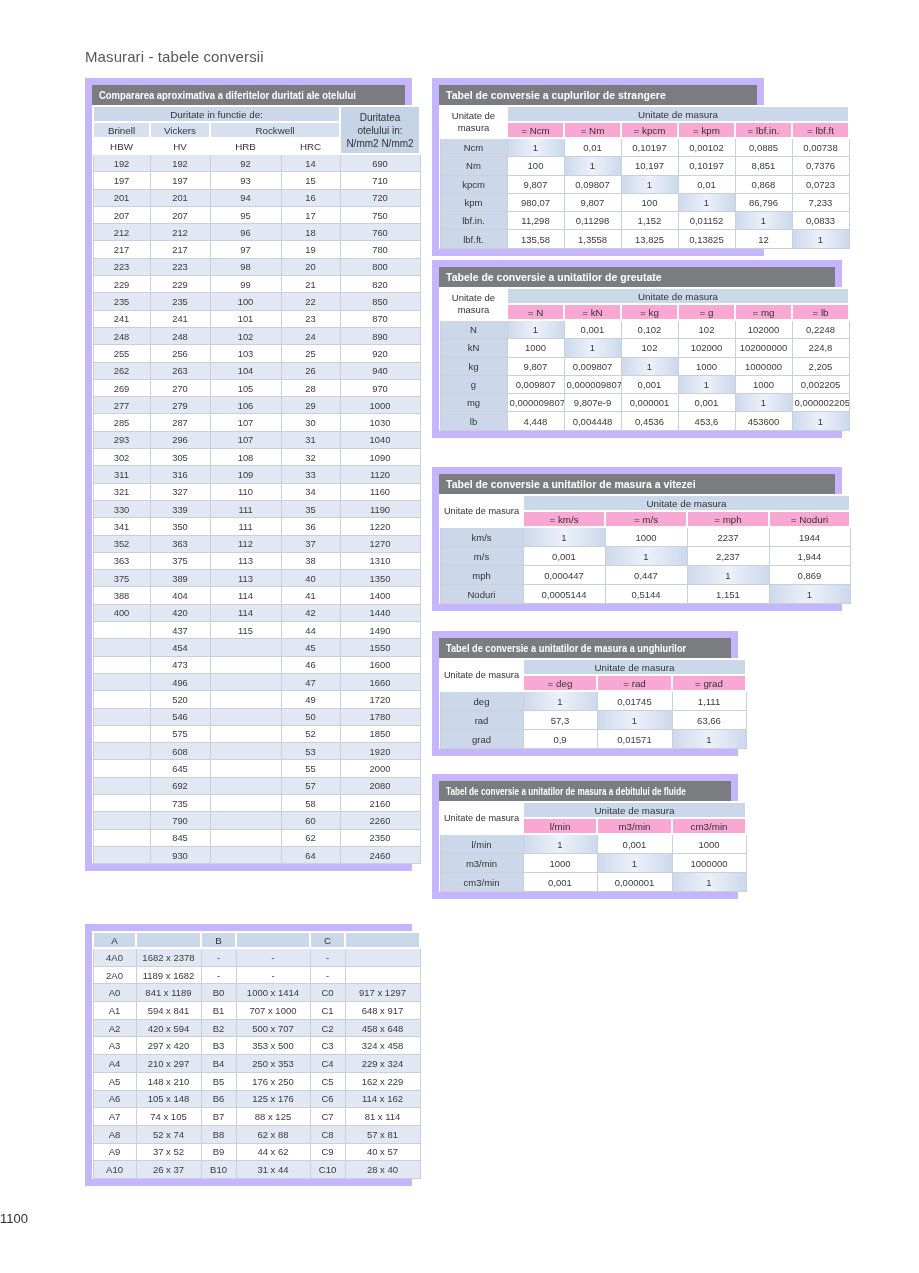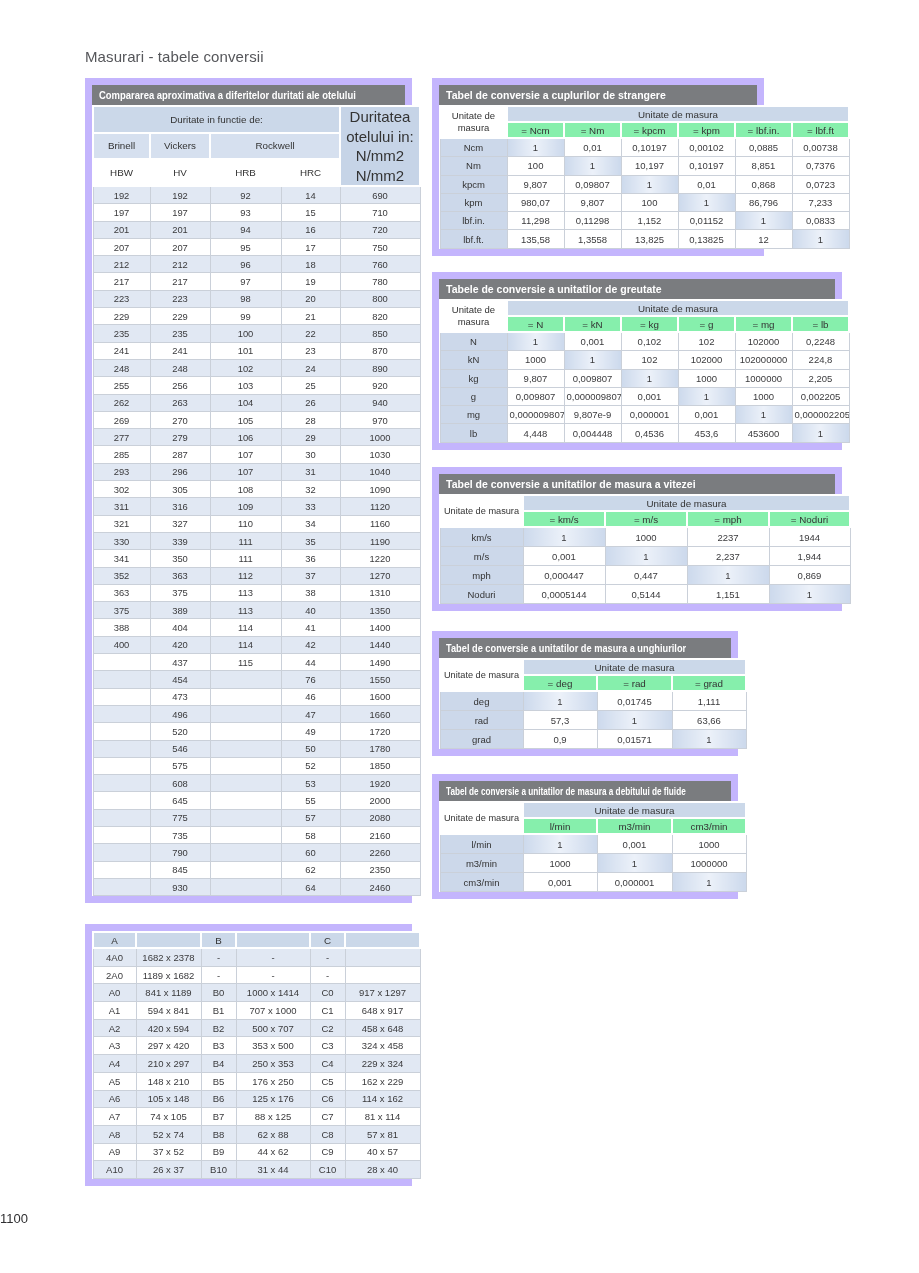--- a/index.html
+++ b/index.html
@@ -18,39 +18,39 @@
   }
   .bar span{display:inline-block;transform-origin:0 50%;}
   table{width:100%;border-collapse:collapse;table-layout:fixed;font-size:9.5px;color:#3a3a3c;}
   th,td{text-align:center;vertical-align:middle;padding:0 2px;overflow:hidden;}
   thead th{border:2px solid #fff;font-weight:normal;font-size:9.8px;color:#333;height:14px;text-align:center;}
   tbody td{border:1px solid #cad0d9;background:#fff;}
   
   .h1{background:#cbd8e9;}
   .h2row th{background:#d6e0ef;}
   .h3row th{background:#ffffff;}
-  .hlast{background:#c6d4e7;font-size:15px;line-height:1.3;}
+  .hlast{background:#c6d4e7;font-size:10px;line-height:1.3;}
   .grp{background:#cbd8e9;}
-  .subrow th{background:#86efac;}
+  .subrow th{background:#f9a8d4;}
   .isohead th{background:#cbd8e9;}
   .corner{background:#ffffff;font-size:9.5px;line-height:1.25;}
   .corner1{background:#ffffff;font-size:9.2px;white-space:nowrap;}
   
   .lab{background:#ccd8ea;color:#333;}
   .alt td{background:#e1e8f3;}
   .diag{background:linear-gradient(90deg,#ccd9ec 0%,#ecf1f9 50%,#ccd9ec 100%);}
   
   #t-hard tbody td{height:16.3px;font-size:9.4px;}
   #t-torque tbody td,#t-weight tbody td{height:17.3px;}
   #t-speed tbody td,#t-angle tbody td,#t-flow tbody td{height:18px;}
   #t-iso tbody td{height:16.7px;}
   
   #t-hard{left:85px;top:78px;width:327px;}
   #t-torque{left:432px;top:78px;width:332px;}
-  #t-weight{left:432px;top:272px;width:410px;}
+  #t-weight{left:432px;top:260px;width:410px;}
   #t-speed{left:432px;top:467px;width:410px;}
   #t-angle{left:432px;top:631px;width:306px;}
   #t-flow{left:432px;top:774px;width:306px;}
   #t-iso{left:85px;top:924px;width:327px;}
   .page-num{
     position:absolute;left:0;top:1211px;width:100%;text-align:left;
     font-size:13px;color:#2f2f31;
   }
 </style>
 </head>
@@ -281,21 +281,21 @@
             <td></td>
             <td>437</td>
             <td>115</td>
             <td>44</td>
             <td>1490</td>
           </tr>
           <tr class="alt">
             <td></td>
             <td>454</td>
             <td></td>
-            <td>76</td>
+            <td>45</td>
             <td>1550</td>
           </tr>
           <tr>
             <td></td>
             <td>473</td>
             <td></td>
             <td>46</td>
             <td>1600</td>
           </tr>
           <tr class="alt">
@@ -335,21 +335,21 @@
           </tr>
           <tr>
             <td></td>
             <td>645</td>
             <td></td>
             <td>55</td>
             <td>2000</td>
           </tr>
           <tr class="alt">
             <td></td>
-            <td>775</td>
+            <td>692</td>
             <td></td>
             <td>57</td>
             <td>2080</td>
           </tr>
           <tr>
             <td></td>
             <td>735</td>
             <td></td>
             <td>58</td>
             <td>2160</td>

